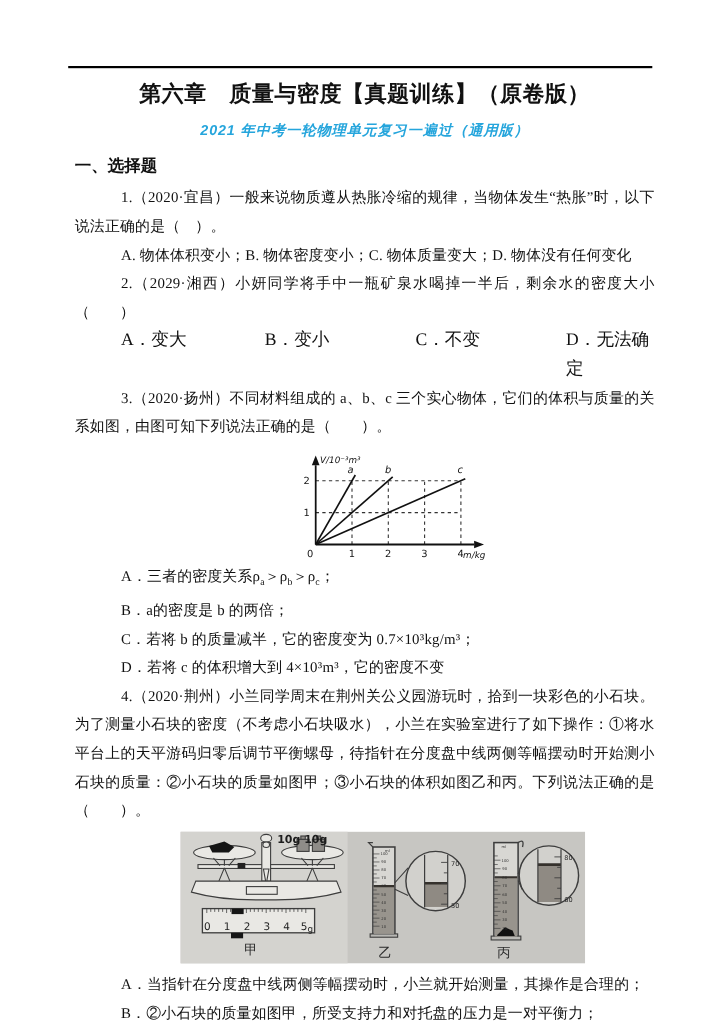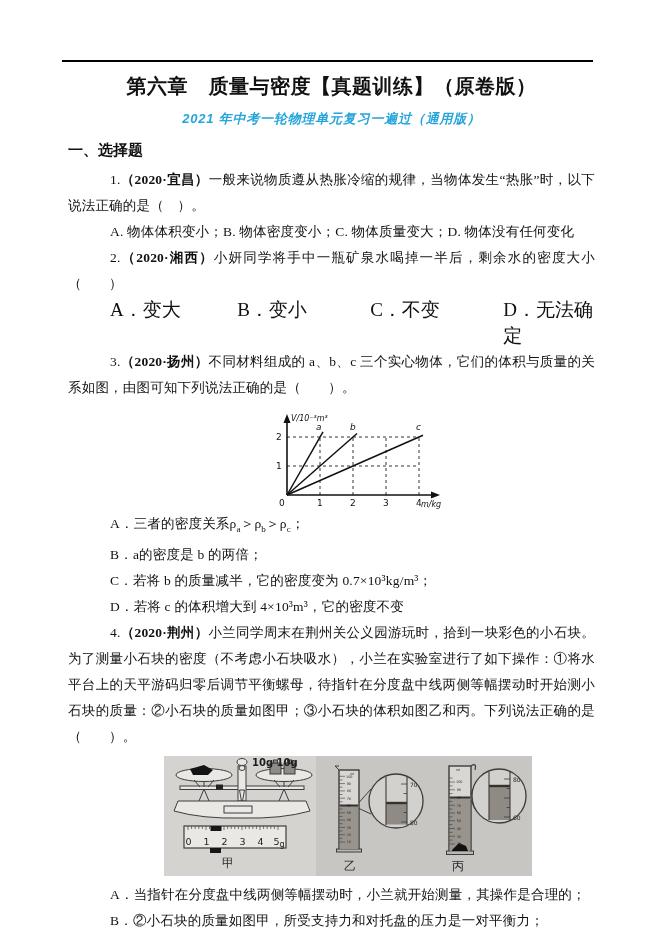--- a/index.html
+++ b/index.html
@@ -37,22 +37,22 @@
     margin:6px 0 4px 0;
   }
   p.stem{
     font-size:13.5px;line-height:26px;margin:0;
     text-align:justify;text-indent:42px;letter-spacing:0.2px;
   }
   p.optline{
     font-size:13.5px;line-height:26px;margin:0;
     padding-left:42px;letter-spacing:0.2px;
   }
-  .src{font-weight:bold;}
-  .q2opts{display:flex;padding-left:42px;font-size:19px;line-height:26px;gap:36px;}
+  .src{font-weight:normal;}
+  .q2opts{display:flex;padding-left:42px;font-size:16px;line-height:26px;gap:36px;}
   .q2opts span{display:inline-block;}
   .q2opts .c1{width:108px;}
   .q2opts .c2{width:115px;}
   .q2opts .c3{width:115px;}
   .sub{font-size:9px;vertical-align:sub;}
   .fig-chart{display:block;margin:6px 0 2px 195px;}
   .fig-photo{display:block;margin:6px 0 6px 96px;}
   svg text{font-family:"DejaVu Sans","Liberation Sans",sans-serif;}
 </style>
 </head>
@@ -63,21 +63,21 @@
 
   <div class="content">
 
     <h1 class="doc-title">第六章　质量与密度【真题训练】（原卷版）</h1>
     <div class="doc-subtitle">2021 年中考一轮物理单元复习一遍过（通用版）</div>
     <div class="section-heading">一、选择题</div>
 
     <p class="stem"><span>1.</span><span class="src">（2020·宜昌）</span><span>一般来说物质遵从热胀冷缩的规律，当物体发生“热胀”时，以下说法正确的是（　）。</span></p>
     <p class="optline">A. 物体体积变小；B. 物体密度变小；C. 物体质量变大；D. 物体没有任何变化</p>
 
-    <p class="stem"><span>2.</span><span class="src">（2020·湘西）</span><span>小妍同学将手中一瓶矿泉水喝掉一半后，剩余水的密度大小（　　）</span></p>
+    <p class="stem"><span>2.</span><span class="src">（2029·湘西）</span><span>小妍同学将手中一瓶矿泉水喝掉一半后，剩余水的密度大小（　　）</span></p>
     <div class="q2opts">
       <span class="c1">A．变大</span>
       <span class="c2">B．变小</span>
       <span class="c3">C．不变</span>
       <span class="c4">D．无法确定</span>
     </div>
 
     <p class="stem"><span>3.</span><span class="src">（2020·扬州）</span><span>不同材料组成的 a、b、c 三个实心物体，它们的体积与质量的关系如图，由图可知下列说法正确的是（　　）。</span></p>
 
     <svg class="fig-chart" width="185" height="102" viewBox="0 0 185 102">

